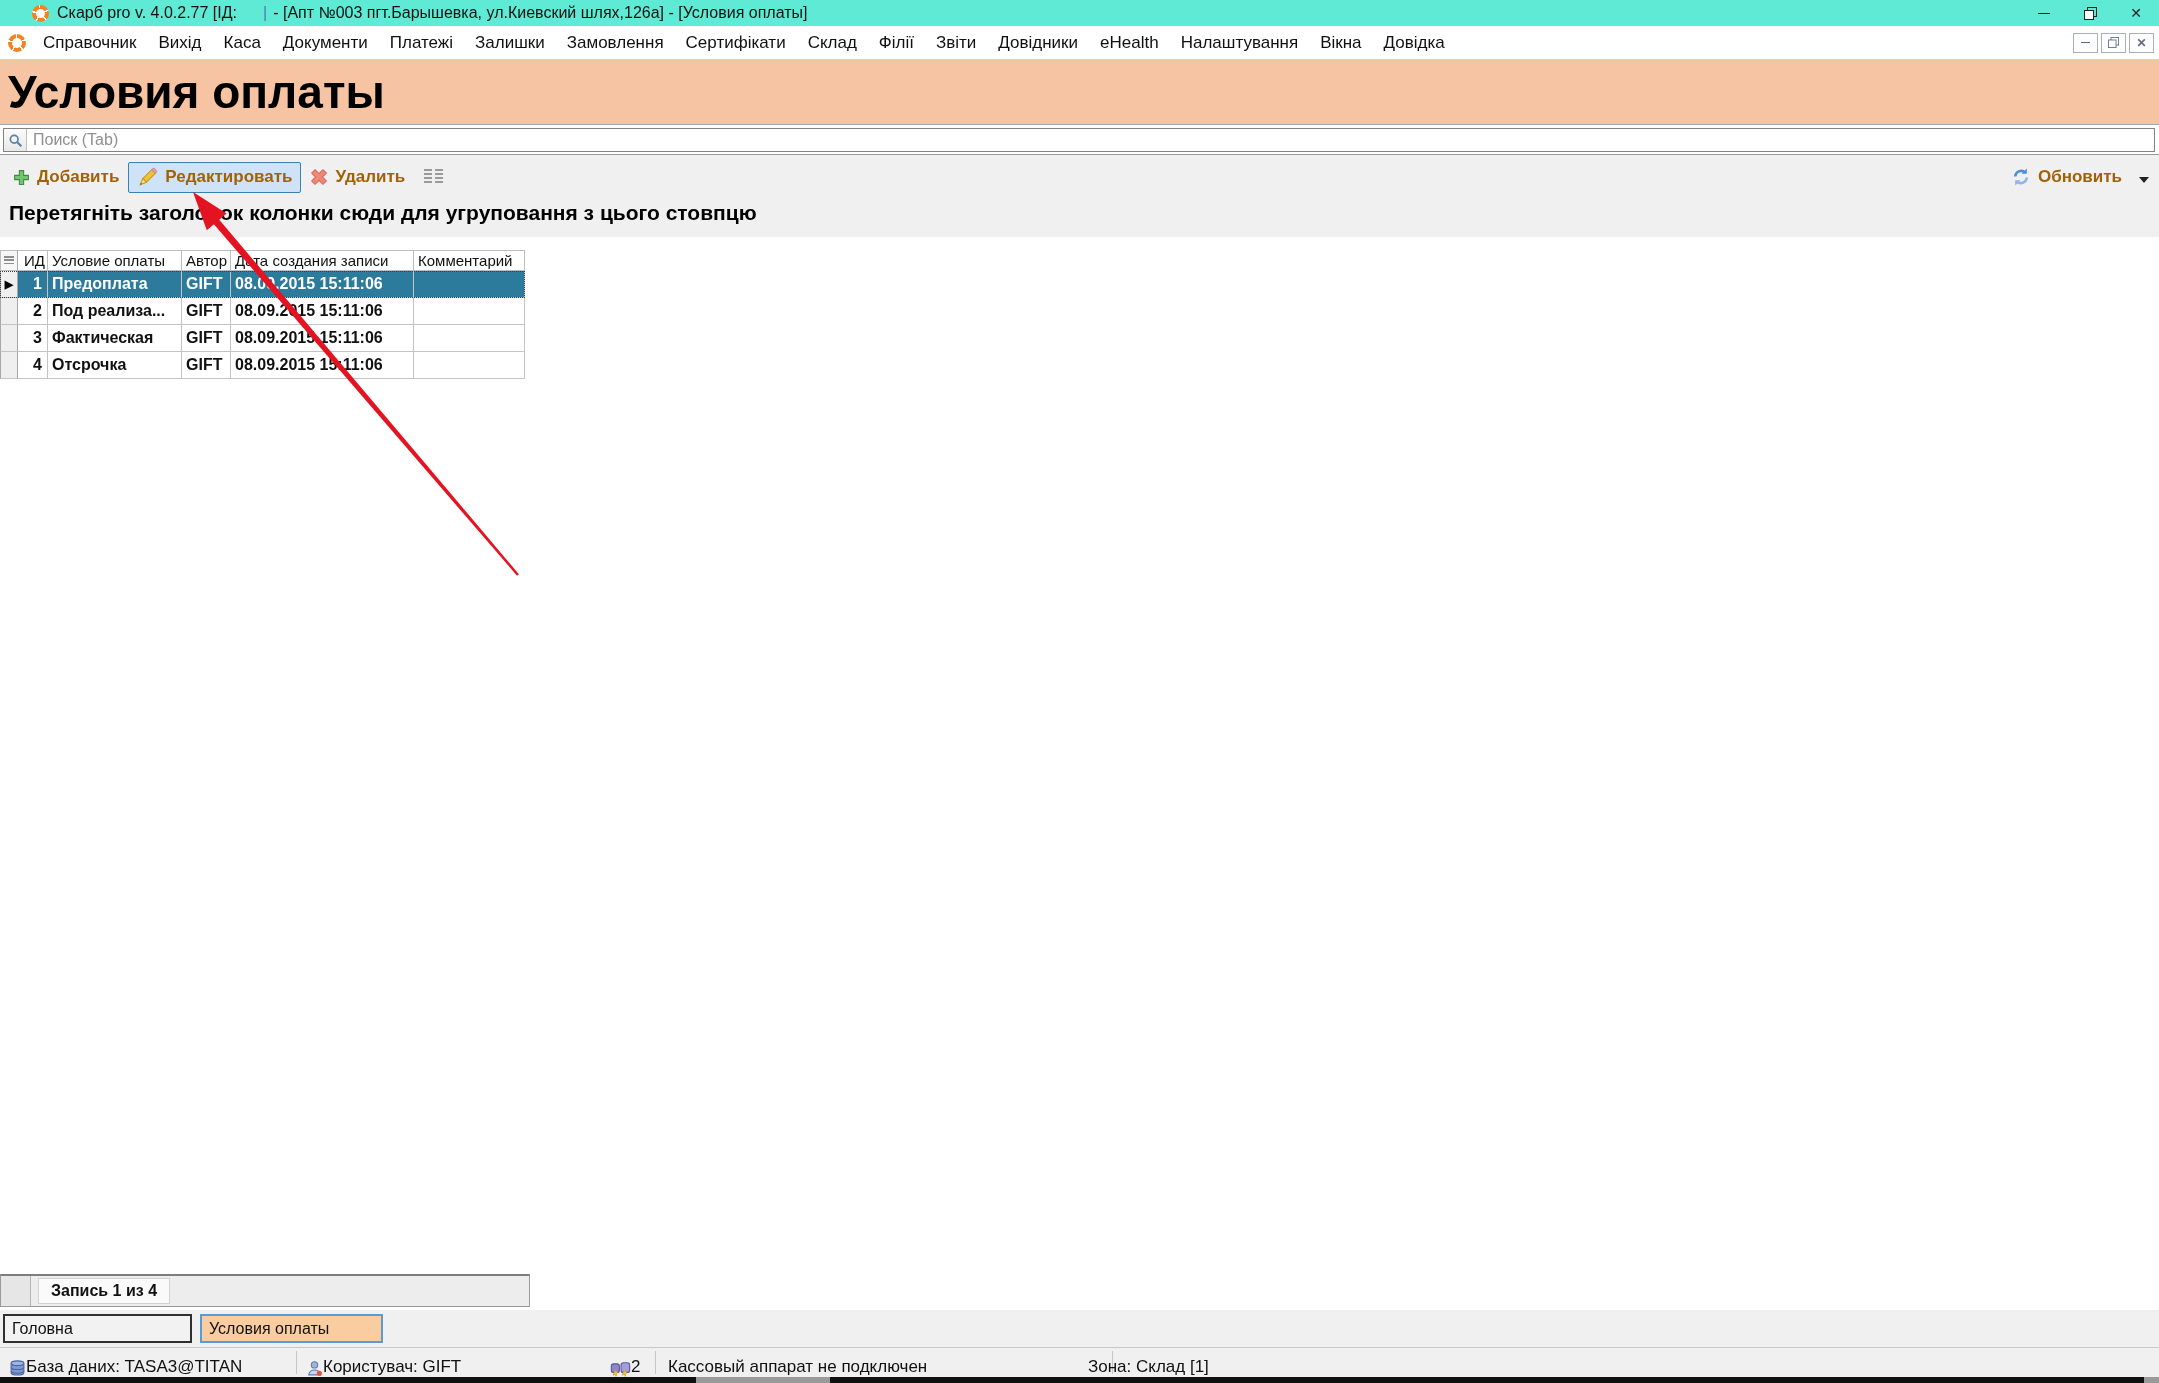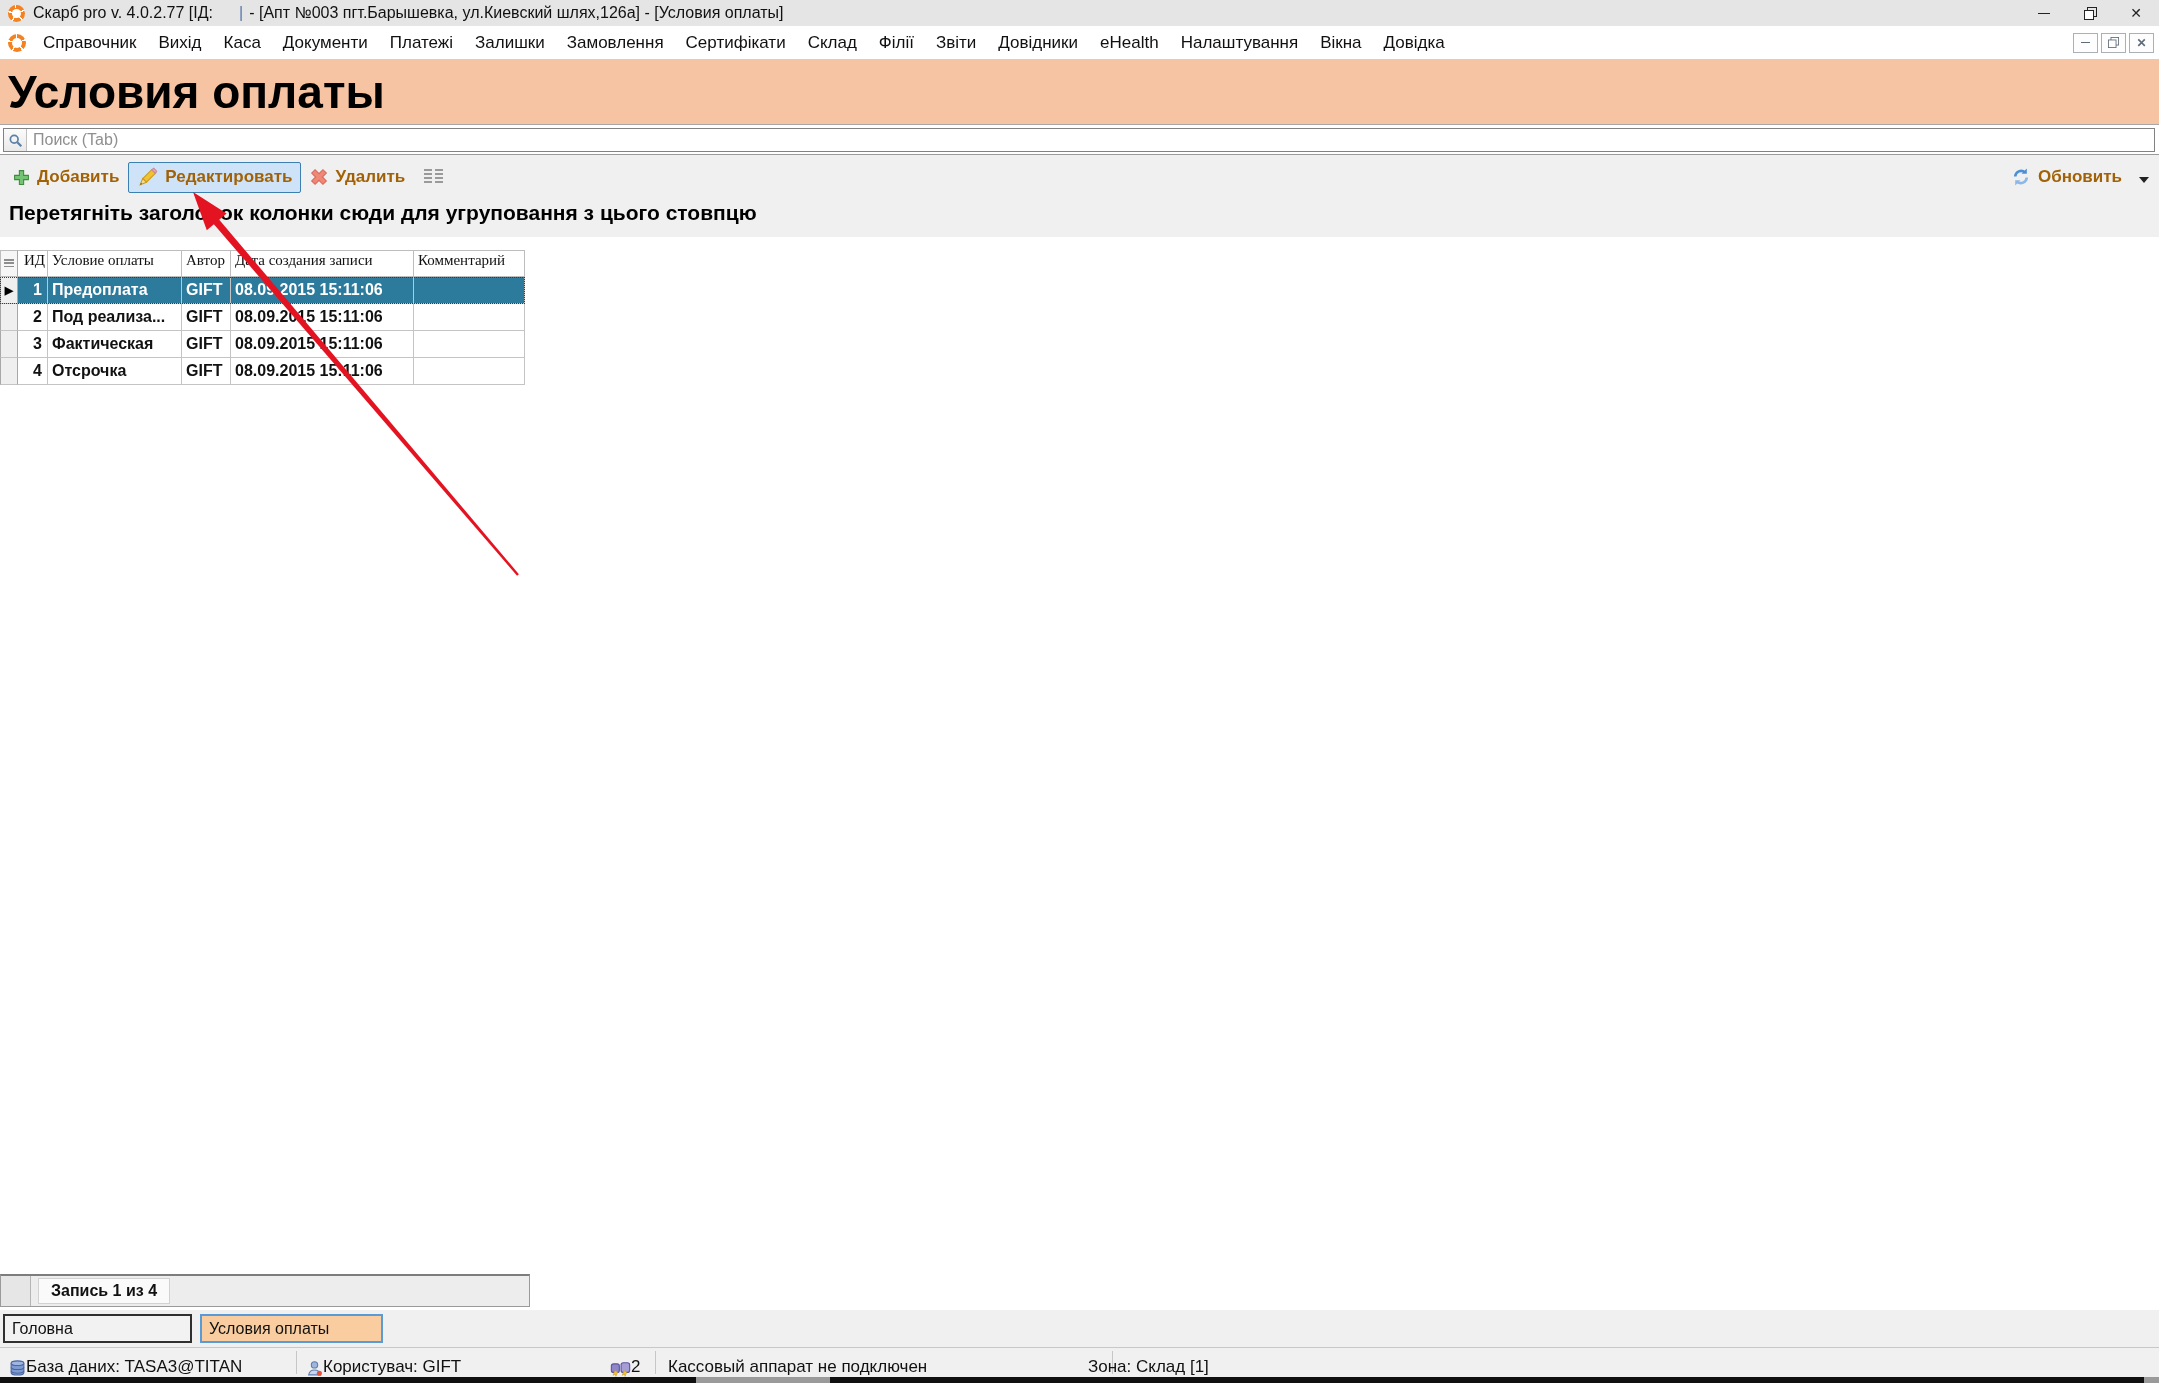--- a/index.html
+++ b/index.html
@@ -1,21 +1,21 @@
 <!DOCTYPE html>
 <html><head>
 <meta charset="utf-8">
 <style>
   * { margin:0; padding:0; box-sizing:border-box; }
   html,body { width:2159px; height:1383px; background:#fff; overflow:hidden;
               font-family:"Liberation Sans", sans-serif; color:#111; }
 
   
   .titlebar { position:absolute; left:0; top:0; width:2159px; height:26px;
-              background:#e5e5e5; display:flex; align-items:center; }
+              background:#5eead4; display:flex; align-items:center;padding-left:24px; }
   .logo { width:17px; height:17px; border-radius:50%; flex:0 0 auto; position:relative;
           background:conic-gradient(#f58220 0 62deg,#fff 62deg 74deg,#f58220 74deg 134deg,#fff 134deg 146deg,
                      #f58220 146deg 206deg,#fff 206deg 218deg,#f58220 218deg 278deg,#fff 278deg 290deg,
                      #f58220 290deg 350deg,#fff 350deg 360deg); }
   .logo::after { content:""; position:absolute; inset:4px; background:#fff; border-radius:50%; }
   .titlebar .logo { margin-left:8px; margin-right:8px; }
   .title-text { font-size:16px; white-space:nowrap; display:flex; align-items:center; }
   .title-gap { display:inline-block; width:26px; }
   .title-sep { color:#5577aa; margin-right:6px; }
   .win-controls { margin-left:auto; display:flex; }
@@ -65,22 +65,22 @@
   .colcfg i { display:block; width:8px; height:16px;
               background:repeating-linear-gradient(#9a9a9a 0 2px, transparent 2px 4px); }
   .tb-right { margin-left:auto; display:flex; align-items:center; gap:8px; margin-right:10px; }
   .caret-down { width:0; height:0; border-left:5px solid transparent; border-right:5px solid transparent;
                 border-top:6px solid #222; margin-top:6px; }
   .grouphint { position:absolute; left:9px; top:46px; font-size:21px; font-weight:bold; color:#000; }
 
   
   .grid { position:absolute; left:0; top:250px; width:525px; font-size:16px; }
   .grid-row { display:flex; }
-  .hcell { background:#fff; border:1px solid #bdbdbd; border-left:none; height:27px; line-height:19px;
-           font-size:15px; padding:0 4px; white-space:nowrap; overflow:hidden;font-family:Liberation Serif, serif; }
+  .hcell { background:#fff; border:1px solid #bdbdbd; border-left:none; height:21px; line-height:19px;
+           font-size:15px; padding:0 4px; white-space:nowrap; overflow:hidden; }
   .hcell.first { border-left:1px solid #bdbdbd; background:#f6f6f6; padding:0;
                  display:flex; align-items:center; justify-content:center; }
   .hamburger { width:10px; height:10px;
                background:repeating-linear-gradient(#8d8d8d 0 1.6px, transparent 1.6px 3.4px); }
   .dcell { background:#fff; border-right:1px solid #c4c4c4; border-bottom:1px solid #c4c4c4;
            height:27px; line-height:26px; font-weight:bold; padding:0 4px;
            white-space:nowrap; overflow:hidden; }
   .ind { width:18px; flex:0 0 18px; background:#efefef; border-left:1px solid #a8a8a8;
          border-right:1px solid #a8a8a8; padding:0; text-align:center; font-size:11px; line-height:27px; }
   .c-id   { width:30px;  flex:0 0 30px;  text-align:right; padding-right:5px; }

